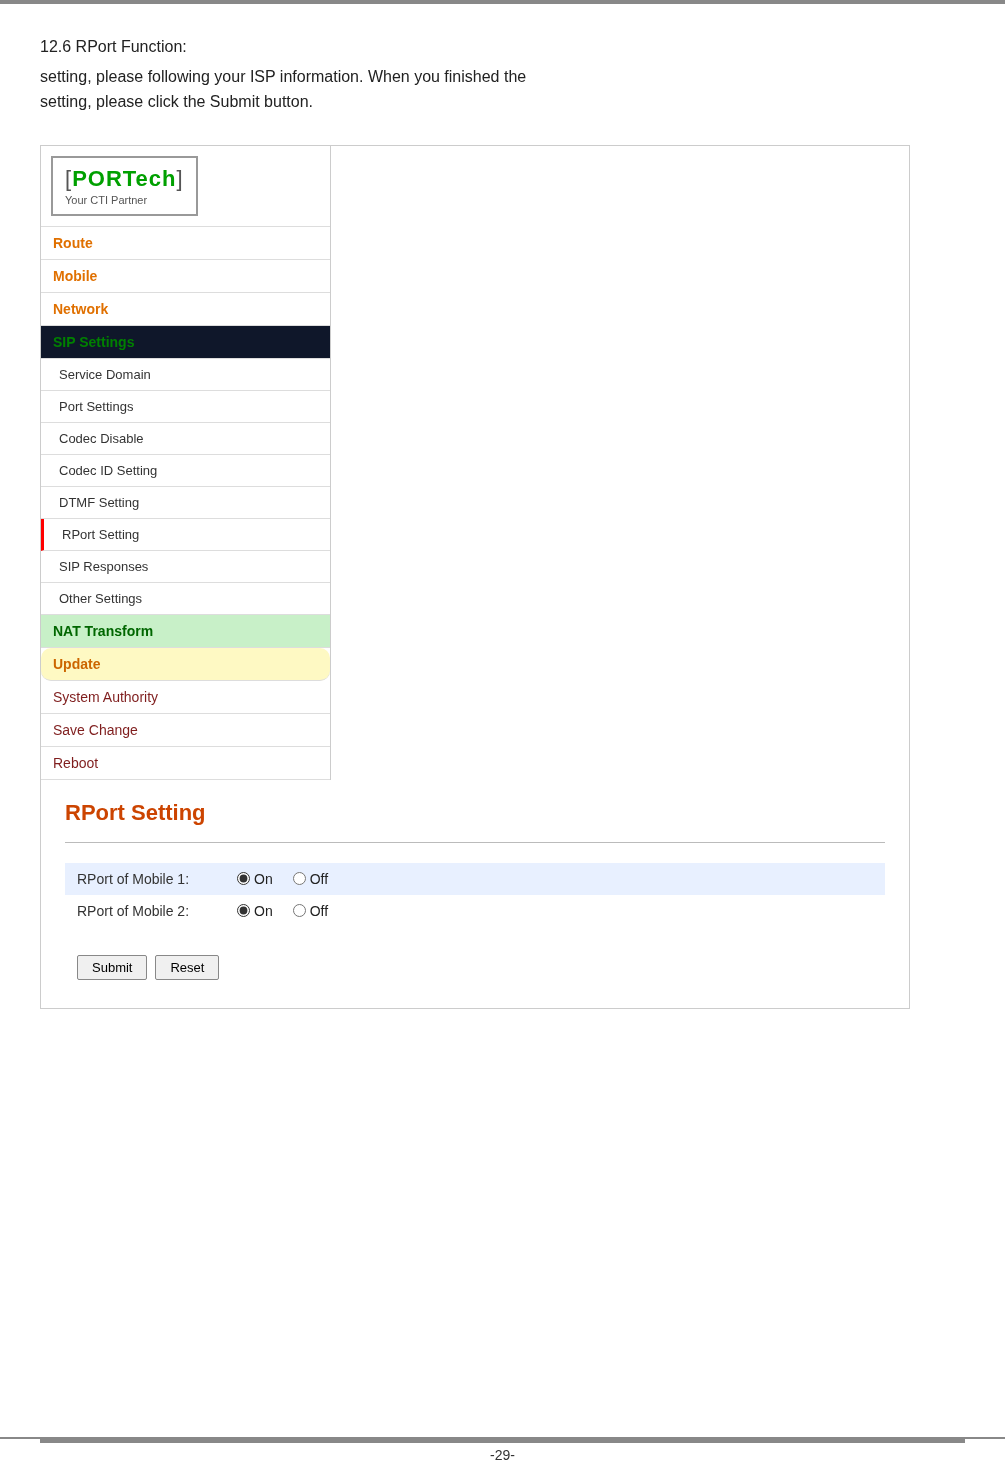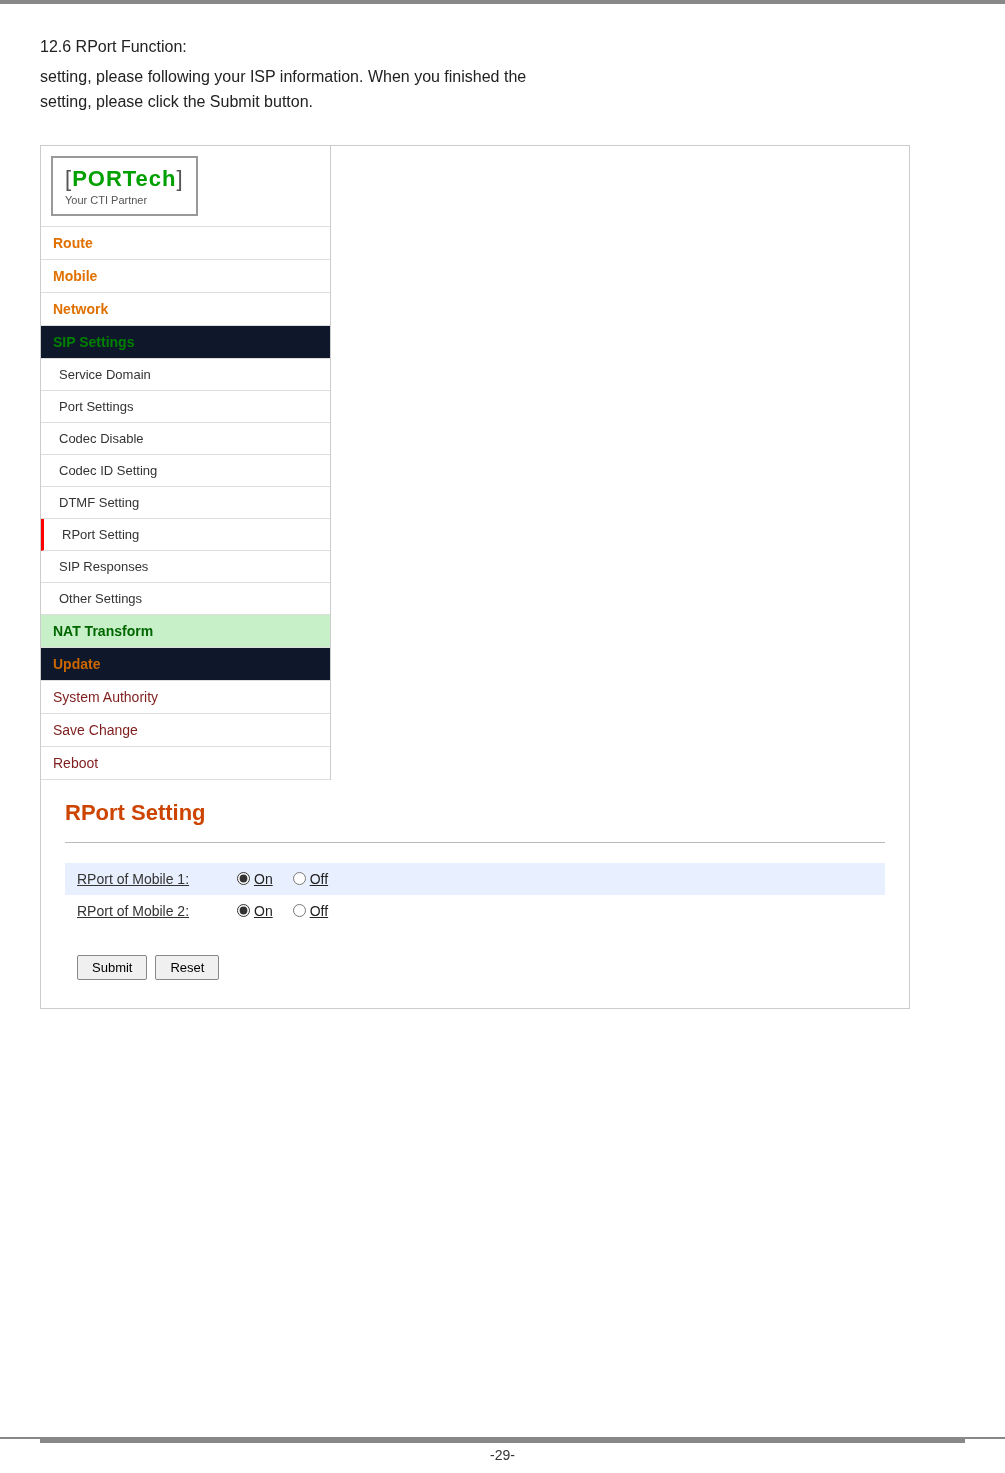--- a/index.html
+++ b/index.html
@@ -123,21 +123,22 @@
       background: #fff;
     }
     .sidebar-item.nat-transform {
       color: #006600;
       font-weight: bold;
       background: #c8f0c8;
     }
     .sidebar-item.update {
       color: #cc6600;
       font-weight: bold;
-      background: #0f172a;
+      background: #fef9c3;
+      border-radius: 10px;
     }
 
     
     .content-area {
       flex: 1;
       padding: 20px 24px;
     }
 
     .content-title {
       font-size: 22px;
@@ -162,21 +163,20 @@
       background: #e8f0ff;
     }
     .rport-table tr:nth-child(even) {
       background: #fff;
     }
 
     .rport-table td {
       padding: 8px 12px;
       font-size: 14px;
       vertical-align: middle;
-      text-decoration: underline;
     }
 
     .rport-table td:first-child {
       width: 160px;
       color: #333;
     }
 
     .radio-group {
       display: flex;
       align-items: center;

